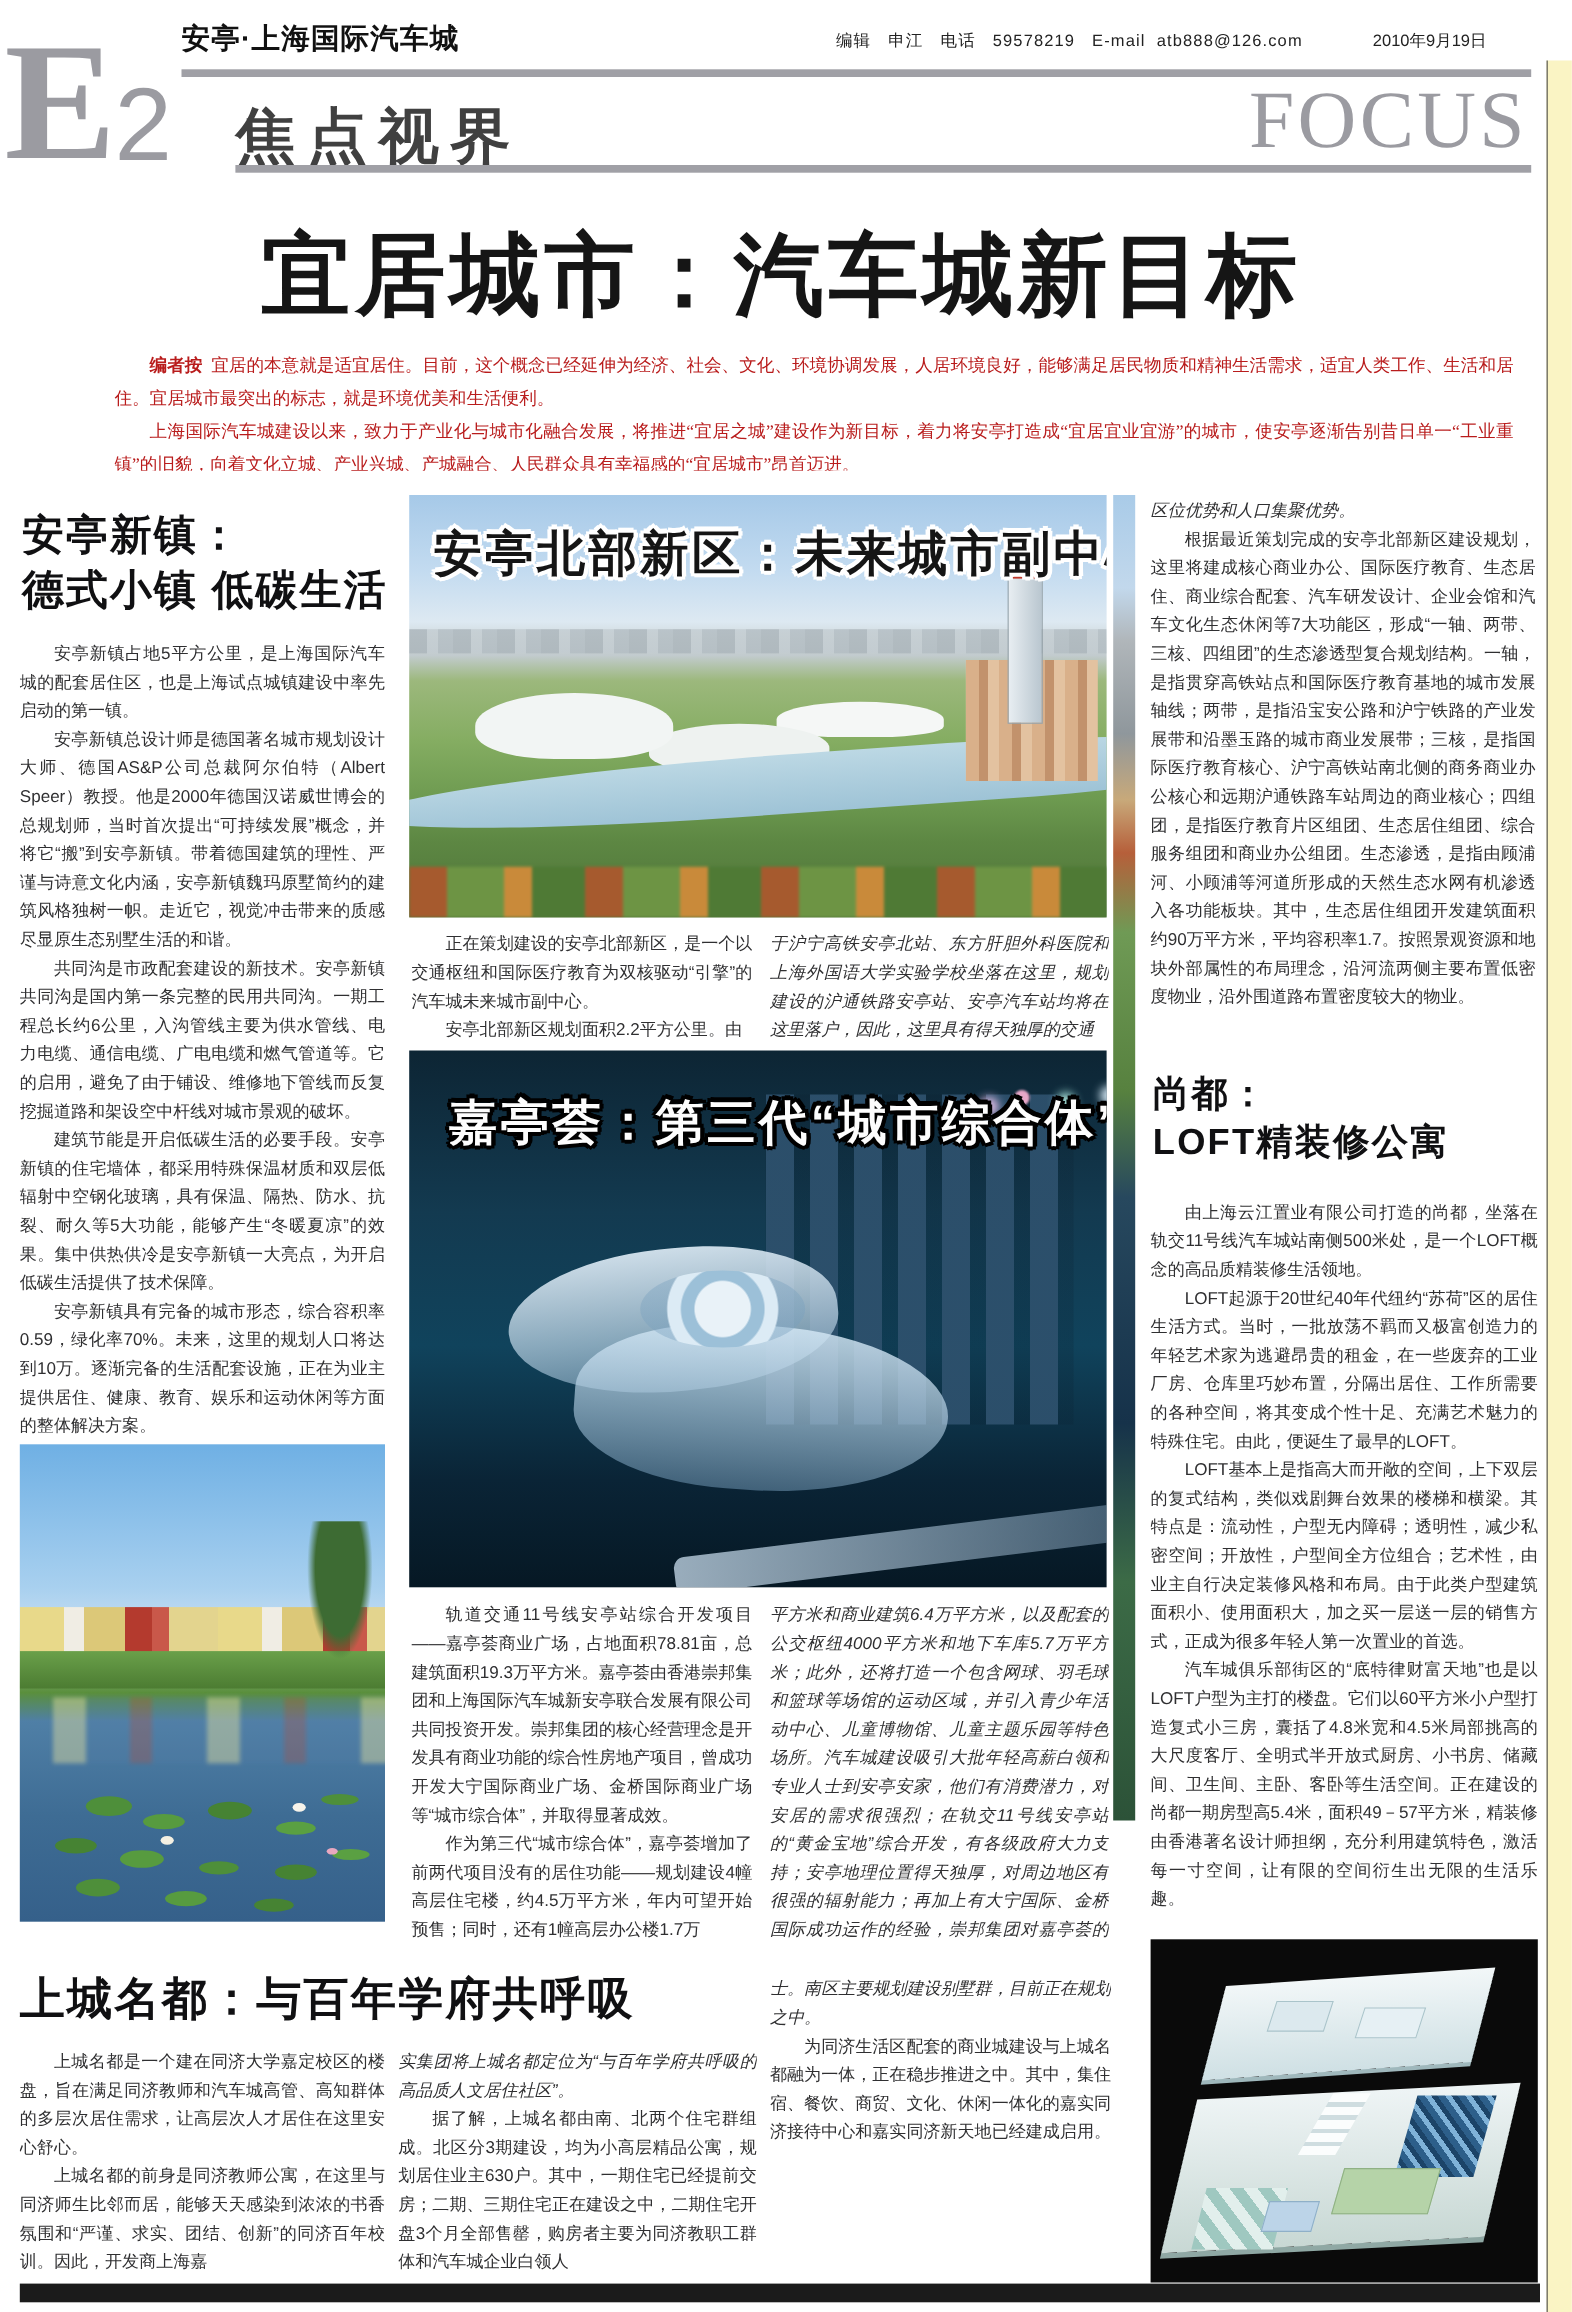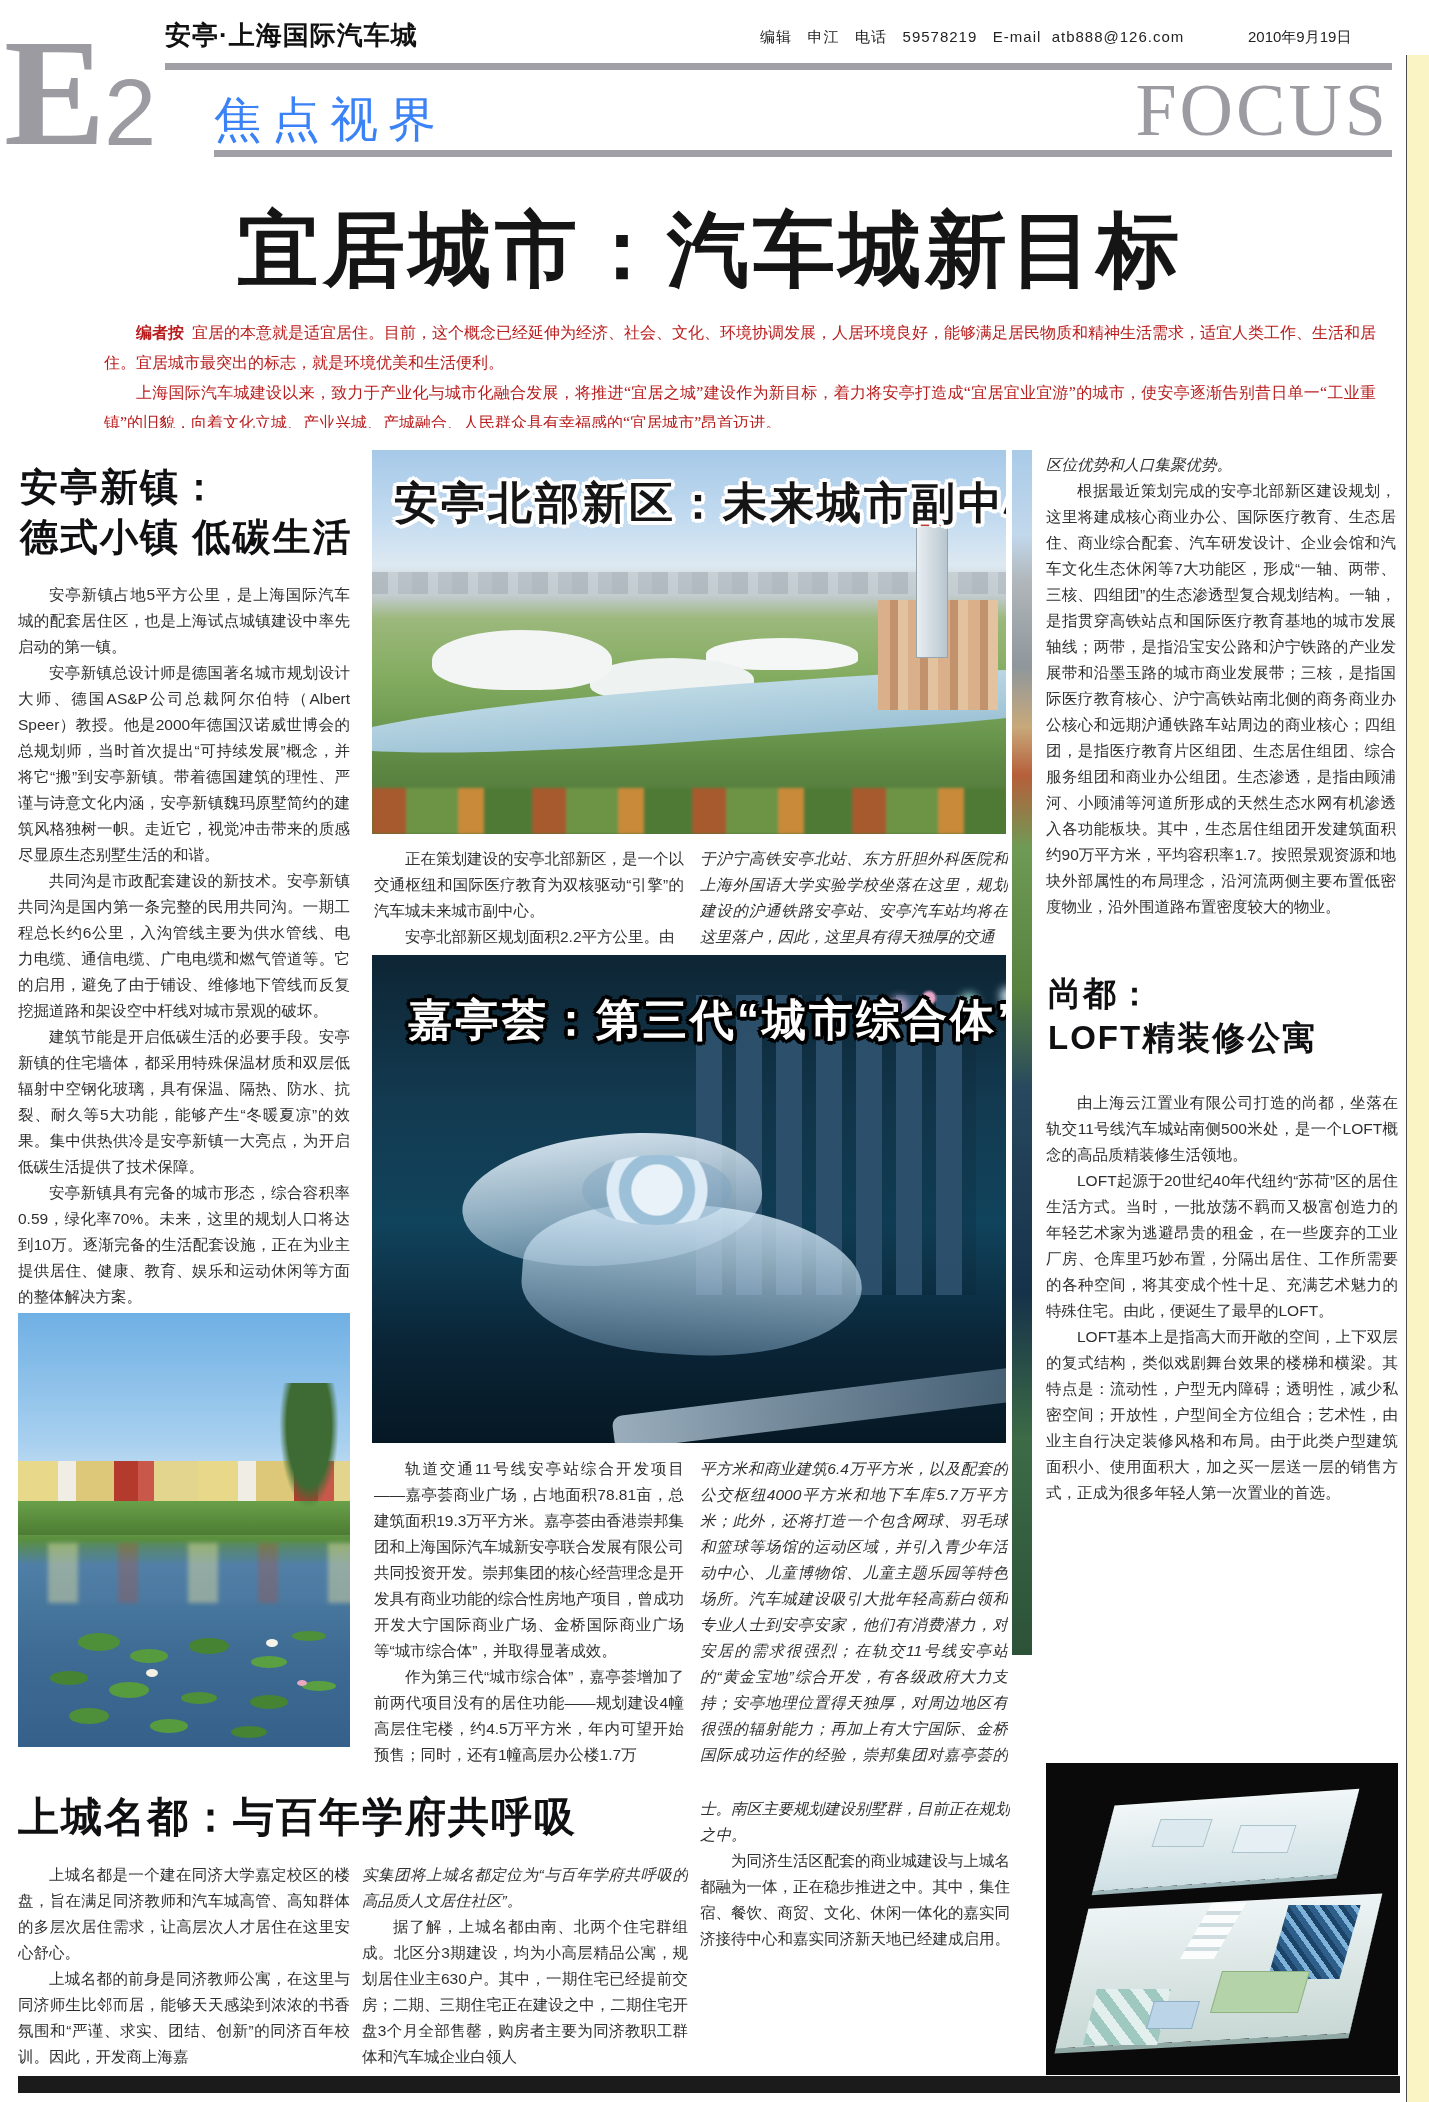--- a/index.html
+++ b/index.html
@@ -32,21 +32,21 @@
     <span>59578219</span>&nbsp;&nbsp;
     <span>E-mail</span>&nbsp;
     <span>atb888@126.com</span>
   </div>
   <div class="abs" style="left:1248px;top:28px;font-size:15px;color:#222;">2010年9月19日</div>
 
   <div class="abs rule" style="left:165px;top:63px;width:1227px;height:7px;"></div>
 
   <div class="abs serifed gray" style="left:4px;top:28px;font-size:152px;line-height:130px;font-weight:700;">E</div>
   <div class="abs gray" style="left:104px;top:66px;font-size:94px;line-height:94px;font-weight:400;">2</div>
-  <div class="abs serifed" style="left:214px;top:88px;font-size:48px;font-weight:400;color:#3b82f6;letter-spacing:10px;">焦点视界</div>
+  <div class="abs serifed" style="left:214px;top:88px;font-size:55px;font-weight:700;color:#404040;letter-spacing:10px;">焦点视界</div>
   <div class="abs serifed gray" style="right:40px;top:68px;font-size:74px;letter-spacing:3px;">FOCUS</div>
 
   <div class="abs rule" style="left:214px;top:150px;width:1178px;height:7px;"></div>
 
   <div class="abs" style="left:60px;top:196px;width:1300px;text-align:center;font-size:82px;font-weight:900;color:#151515;letter-spacing:4px;">宜居城市：汽车城新目标</div>
 
   <div class="abs serifed" style="left:104px;top:318px;width:1272px;height:110px;font-size:16px;line-height:30px;text-align:justify;color:#b91c1c;overflow:hidden;">
     <p style="margin:0;text-indent:2em;"><b>编者按</b>&nbsp;&nbsp;<span>宜居的本意就是适宜居住。目前，这个概念已经延伸为经济、社会、文化、环境协调发展，人居环境良好，能够满足居民物质和精神生活需求，适宜人类工作、生活和居住。宜居城市最突出的标志，就是环境优美和生活便利。</span></p>
     <p style="margin:0;text-indent:2em;">上海国际汽车城建设以来，致力于产业化与城市化融合发展，将推进“宜居之城”建设作为新目标，着力将安亭打造成“宜居宜业宜游”的城市，使安亭逐渐告别昔日单一“工业重镇”的旧貌，向着文化立城、产业兴城、产城融合、人民群众具有幸福感的“宜居城市”昂首迈进。</p>
   </div>
@@ -108,20 +108,21 @@
   </div>
 
   <div class="abs sec-title" style="left:1048px;top:972px;font-size:33px;line-height:44px;">
     <div>尚都：</div>
     <div>LOFT精装修公寓</div>
   </div>
   <div class="abs body-text" style="left:1046px;top:1090px;width:352px;height:652px;">
     <p>由上海云江置业有限公司打造的尚都，坐落在轨交11号线汽车城站南侧500米处，是一个LOFT概念的高品质精装修生活领地。</p>
     <p>LOFT起源于20世纪40年代纽约“苏荷”区的居住生活方式。当时，一批放荡不羁而又极富创造力的年轻艺术家为逃避昂贵的租金，在一些废弃的工业厂房、仓库里巧妙布置，分隔出居住、工作所需要的各种空间，将其变成个性十足、充满艺术魅力的特殊住宅。由此，便诞生了最早的LOFT。</p>
     <p>LOFT基本上是指高大而开敞的空间，上下双层的复式结构，类似戏剧舞台效果的楼梯和横梁。其特点是：流动性，户型无内障碍；透明性，减少私密空间；开放性，户型间全方位组合；艺术性，由业主自行决定装修风格和布局。由于此类户型建筑面积小、使用面积大，加之买一层送一层的销售方式，正成为很多年轻人第一次置业的首选。</p>
+    <p>汽车城俱乐部街区的“底特律财富天地”也是以LOFT户型为主打的楼盘。它们以60平方米小户型打造复式小三房，囊括了4.8米宽和4.5米局部挑高的大尺度客厅、全明式半开放式厨房、小书房、储藏间、卫生间、主卧、客卧等生活空间。正在建设的尚都一期房型高5.4米，面积49－57平方米，精装修由香港著名设计师担纲，充分利用建筑特色，激活每一寸空间，让有限的空间衍生出无限的生活乐趣。</p>
   </div>
 
   <div class="abs img-box" style="left:18px;top:1313px;width:332px;height:434px;background:linear-gradient(180deg,#6fb0e4 0%,#a8d0ef 30%,#c4ddf2 38%,#5a8f3c 52%,#4f7fa6 58%,#3e6c94 78%,#35608a 100%);">
     <div class="abs" style="left:0;top:148px;width:100%;height:46px;background:repeating-linear-gradient(90deg,#e8d98a 0 40px,#f0ede4 40px 58px,#dcc878 58px 96px,#b43a2e 96px 120px,#c9584a 120px 136px,#e3d48e 136px 180px);"></div>
     <div class="abs" style="left:0;top:188px;width:100%;height:34px;background:linear-gradient(180deg,#6aa04a,#4c7c32);"></div>
     <div class="abs" style="right:6px;top:70px;width:70px;height:140px;background:radial-gradient(ellipse at 50% 30%,#3d6b33 0 45%,transparent 60%);"></div>
     <div class="abs" style="left:30px;top:230px;width:110%;height:60px;background:repeating-linear-gradient(90deg,rgba(230,225,160,.45) 0 30px,rgba(90,130,170,.2) 30px 70px,rgba(190,80,60,.3) 70px 90px,rgba(90,130,170,.2) 90px 140px);filter:blur(2px);"></div>
     <div class="abs" style="left:60px;top:320px;width:42px;height:18px;border-radius:50%;background:#4e8f3a;box-shadow:50px 14px 0 -2px #579b3f,110px 4px 0 -1px #468333,170px 20px 0 -3px #5aa042,210px -6px 0 -4px #4e8f3a,-30px 36px 0 -2px #468333,30px 48px 0 -1px #579b3f,100px 56px 0 -3px #4e8f3a,170px 60px 0 -2px #468333,220px 44px 0 -4px #5aa042,-10px 74px 0 -1px #4e8f3a,70px 84px 0 -2px #579b3f,150px 90px 0 -3px #468333;"></div>
     <div class="abs" style="left:128px;top:356px;width:12px;height:8px;border-radius:50%;background:#f4f0e2;box-shadow:120px -30px 0 0 #f7f3ea,150px 10px 0 -1px #e8a8c0;"></div>
   </div>

